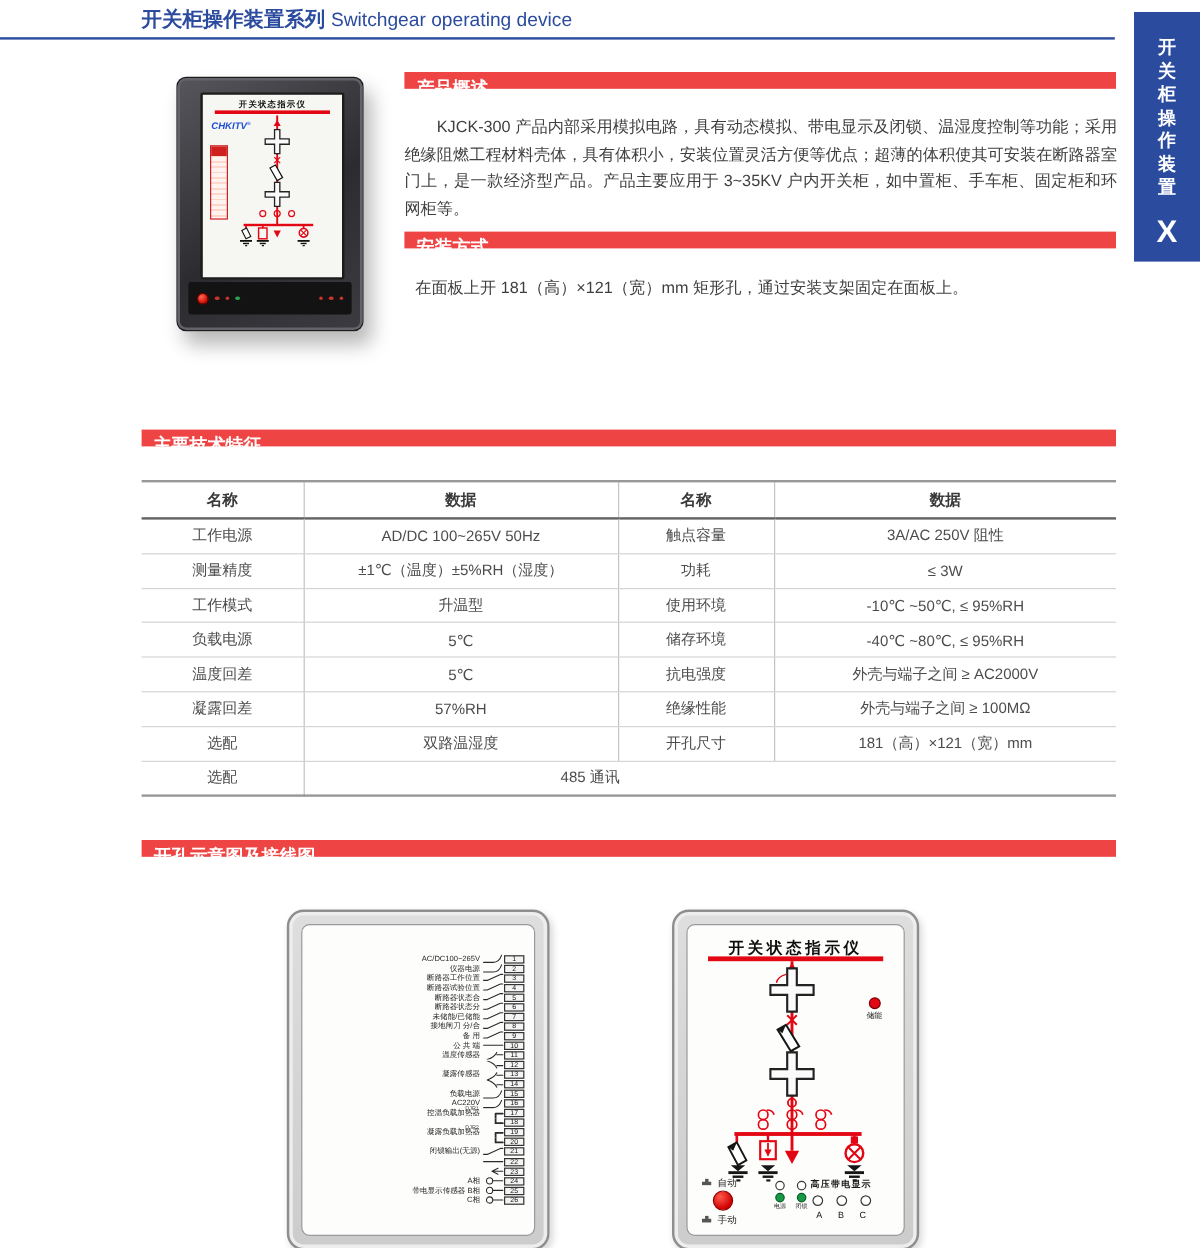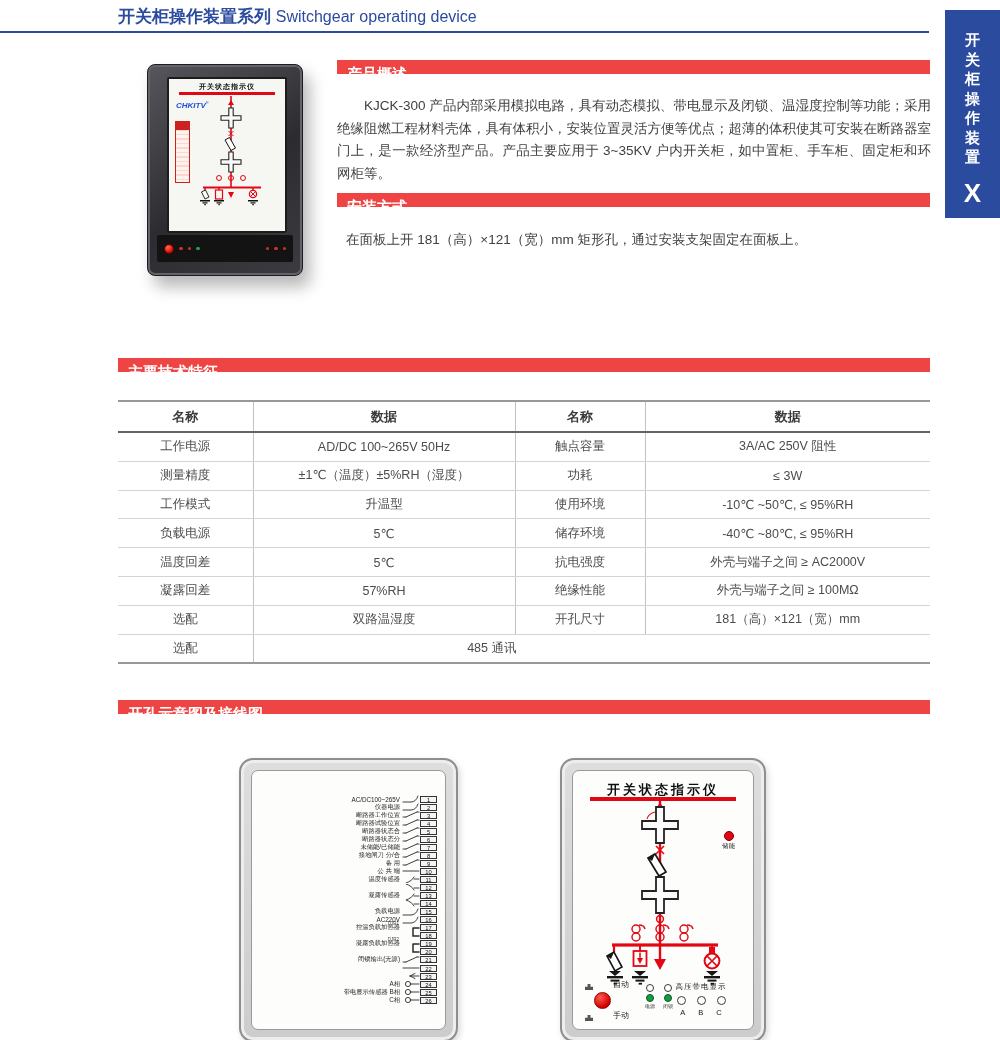--- a/index.html
+++ b/index.html
@@ -84,32 +84,32 @@
   
   #panel{left:560px;top:758px;width:202px;height:280px;}
   .panel-title{position:absolute;top:10px;left:0;right:0;text-align:center;font-size:13px;
                font-weight:bold;letter-spacing:3px;color:#0e0e0e;white-space:nowrap;}
   .panel-svg{position:absolute;top:24px;left:50%;transform:translateX(-50%);}
   .storage{position:absolute;right:18px;top:60px;text-align:center;}
   .storage .led{width:8px;height:8px;border-radius:50%;background:#E30613;border:1px solid #7a0000;margin:0 auto;}
   .storage .lbl{font-size:6.5px;color:#222;margin-top:1px;}
   .controls{position:absolute;left:8px;right:8px;bottom:6px;height:44px;}
   .ctl-left{position:absolute;left:4px;top:1px;width:60px;}
-  .ctl-row{display:flex;align-items:flex-end;gap:20px;font-size:8px;color:#222;height:10px;}
+  .ctl-row{display:flex;align-items:center;gap:5px;font-size:8px;color:#222;height:10px;}
   .press-icon{width:8px;height:6px;background:#555;
               clip-path:polygon(32% 0,68% 0,68% 45%,100% 45%,100% 100%,0 100%,0 45%,32% 45%);}
   .red-btn{width:15px;height:15px;border-radius:50%;margin:2px 0 2px 9px;
            background:radial-gradient(circle at 35% 30%,#ff5a4d,#d00000 70%);border:1px solid #8e0000;}
   .ctl-mid{position:absolute;left:64px;top:5px;display:flex;gap:8px;}
   .ind-col{display:flex;flex-direction:column;align-items:center;gap:2px;}
   .ring{width:8px;height:8px;border-radius:50%;background:#fff;border:1.3px solid #3a3a3a;box-sizing:border-box;}
   .green-dot{width:8px;height:8px;border-radius:50%;background:#169a43;border:1px solid #0c5a26;box-sizing:border-box;}
   .ind-lbl{font-size:5px;color:#333;line-height:1;}
   .ctl-right{position:absolute;right:0px;top:3px;width:88px;text-align:center;}
-  .hv-lbl{font-size:7.5px;font-weight:normal;color:#1a1a1a;letter-spacing:1px;}
+  .hv-lbl{font-size:7.5px;font-weight:bold;color:#1a1a1a;letter-spacing:1px;}
   .hv-rings{display:flex;justify-content:center;gap:11px;margin-top:4px;}
   .hv-ring{width:9px;height:9px;border-radius:50%;background:#fff;border:1.3px solid #3a3a3a;box-sizing:border-box;}
   .hv-phases{display:flex;justify-content:center;gap:13px;margin-top:3px;font-size:7.5px;color:#111;}
 </style>
 </head>
 <body>
 
 <div id="canvas">
 
   <div class="page-title">

